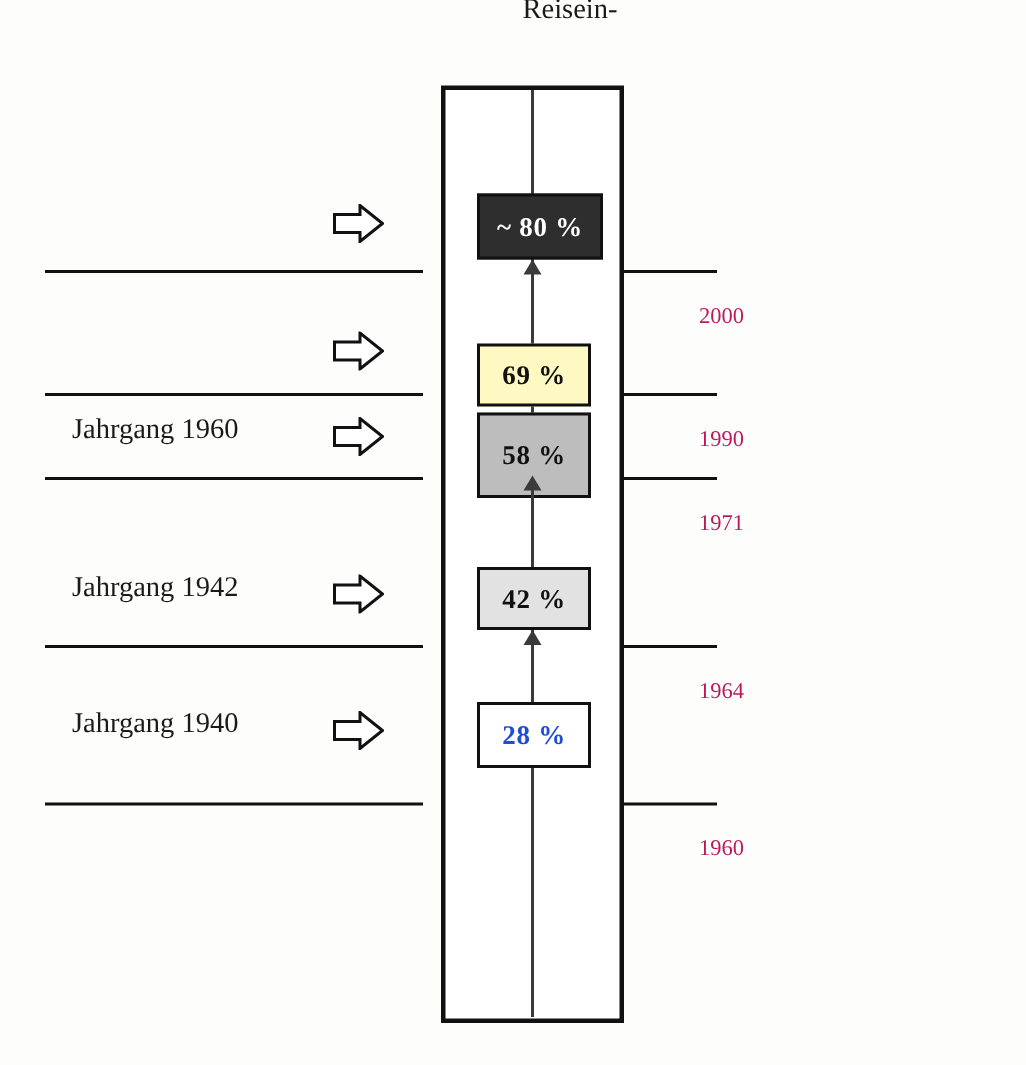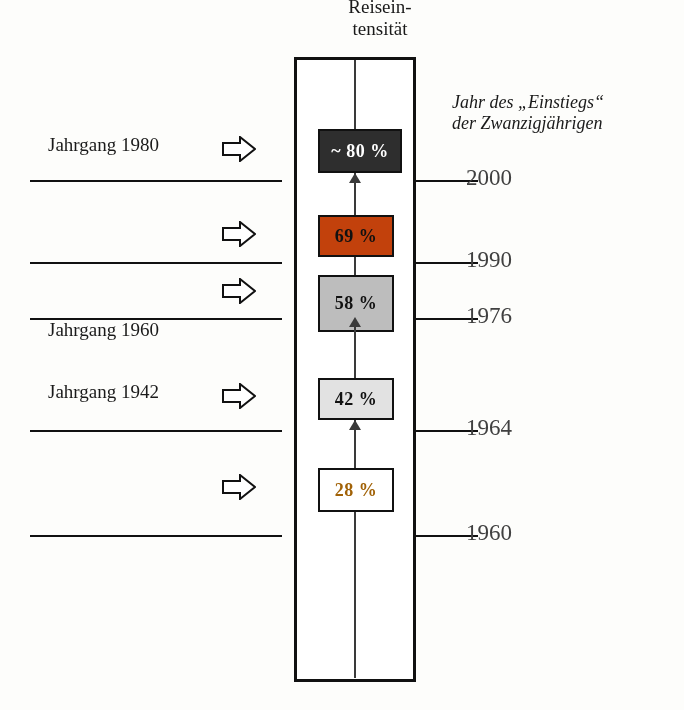--- a/index.html
+++ b/index.html
@@ -57,24 +57,24 @@
     display: flex;
     align-items: center;
     justify-content: center;
     font-family: "Liberation Serif", serif;
     font-weight: bold;
     font-size: 18px;
     color: #111;
     letter-spacing: 0.5px;
   }
   .vb-dark { background: #2e2e2e; color: #ffffff; }
-  .vb-mid  { background: #c2410c; color: #111111; }
+  .vb-mid  { background: #fef9c3; color: #111111; margin-top: 14px; }
   .vb-mid2 { background: #bdbdbd; color: #111111; }
   .vb-light{ background: #e2e2e2; color: #111111; }
-  .vb-white{ background: #ffffff; color: #a16207; }
+  .vb-white{ background: #ffffff; color: #1d4ed8; }
 
   
   .up-arrow {
     position: absolute;
     width: 2px;
     background: #3a3a3a;
   }
   .up-arrow::after {
     content: "";
     position: absolute;
@@ -114,22 +114,23 @@
   .block-arrow {
     position: absolute;
     width: 34px;
     height: 26px;
   }
 
   
   .year-label {
     position: absolute;
     font-family: "Liberation Serif", serif;
-    font-size: 23px;
-    color: #404040;
+    font-size: 15px;
+    color: #be185d;
+    margin-top: 38px;
   }
 
   
   .right-heading {
     position: absolute;
     left: 452px;
     top: 92px;
     font-family: "Liberation Serif", serif;
     font-style: italic;
     font-size: 18px;
@@ -138,33 +139,27 @@
     white-space: nowrap;
   }
 </style>
 </head>
 <body>
 
 <div id="page">
 
   <div class="top-title">
     <div>Reisein-</div>
-    <div>tensität</div>
   </div>
 
   <div class="column-frame"></div>
   <div class="column-axis"></div>
 
-  <div class="right-heading">
-    <div>Jahr des „Einstiegs“</div>
-    <div>der Zwanzigjährigen</div>
-  </div>
 
   <div class="leader-left" style="left:30px; top:180px; width:252px;"></div>
-  <div class="cohort-label" style="left:48px; top:134px;">Jahrgang 1980</div>
   <div class="block-arrow" style="left:222px; top:136px;">
     <svg width="34" height="26" viewBox="0 0 34 26">
       <path d="M1 7 H18 V1 L33 13 L18 25 V19 H1 Z" fill="#ffffff" stroke="#111111" stroke-width="2" stroke-linejoin="miter"></path>
     </svg>
   </div>
   <div class="value-box vb-dark" style="left:318px; top:129px; width:84px; height:44px;">~ 80 %</div>
   <div class="leader-right" style="left:416px; top:180px; width:62px;"></div>
   <div class="year-label" style="left:466px; top:165px;">2000</div>
 
   <div class="up-arrow" style="left:354px; top:175px; height:40px;"></div>
@@ -173,46 +168,47 @@
   <div class="block-arrow" style="left:222px; top:221px;">
     <svg width="34" height="26" viewBox="0 0 34 26">
       <path d="M1 7 H18 V1 L33 13 L18 25 V19 H1 Z" fill="#ffffff" stroke="#111111" stroke-width="2" stroke-linejoin="miter"></path>
     </svg>
   </div>
   <div class="value-box vb-mid" style="left:318px; top:215px; width:76px; height:42px;">69 %</div>
   <div class="leader-right" style="left:416px; top:262px; width:62px;"></div>
   <div class="year-label" style="left:466px; top:247px;">1990</div>
 
   <div class="leader-left" style="left:30px; top:318px; width:252px;"></div>
-  <div class="cohort-label" style="left:48px; top:276px;margin-top:43px;">Jahrgang 1960</div>
+  <div class="cohort-label" style="left:48px; top:276px;">Jahrgang 1960</div>
   <div class="block-arrow" style="left:222px; top:278px;">
     <svg width="34" height="26" viewBox="0 0 34 26">
       <path d="M1 7 H18 V1 L33 13 L18 25 V19 H1 Z" fill="#ffffff" stroke="#111111" stroke-width="2" stroke-linejoin="miter"></path>
     </svg>
   </div>
   <div class="value-box vb-mid2" style="left:318px; top:275px; width:76px; height:57px;">58 %</div>
   <div class="leader-right" style="left:416px; top:318px; width:62px;"></div>
-  <div class="year-label" style="left:466px; top:303px;">1976</div>
+  <div class="year-label" style="left:466px; top:303px;">1971</div>
 
   <div class="up-arrow" style="left:354px; top:319px; height:58px;"></div>
 
   <div class="leader-left" style="left:30px; top:430px; width:252px;"></div>
   <div class="cohort-label" style="left:48px; top:381px;">Jahrgang 1942</div>
   <div class="block-arrow" style="left:222px; top:383px;">
     <svg width="34" height="26" viewBox="0 0 34 26">
       <path d="M1 7 H18 V1 L33 13 L18 25 V19 H1 Z" fill="#ffffff" stroke="#111111" stroke-width="2" stroke-linejoin="miter"></path>
     </svg>
   </div>
   <div class="value-box vb-light" style="left:318px; top:378px; width:76px; height:42px;">42 %</div>
   <div class="leader-right" style="left:416px; top:430px; width:62px;"></div>
   <div class="year-label" style="left:466px; top:415px;">1964</div>
 
   <div class="up-arrow" style="left:354px; top:422px; height:48px;"></div>
 
   <div class="leader-left" style="left:30px; top:535px; width:252px;"></div>
+  <div class="cohort-label" style="left:48px; top:472px;">Jahrgang 1940</div>
   <div class="block-arrow" style="left:222px; top:474px;">
     <svg width="34" height="26" viewBox="0 0 34 26">
       <path d="M1 7 H18 V1 L33 13 L18 25 V19 H1 Z" fill="#ffffff" stroke="#111111" stroke-width="2" stroke-linejoin="miter"></path>
     </svg>
   </div>
   <div class="value-box vb-white" style="left:318px; top:468px; width:76px; height:44px;">28 %</div>
   <div class="leader-right" style="left:416px; top:535px; width:62px;"></div>
   <div class="year-label" style="left:466px; top:520px;">1960</div>
 
 </div>

